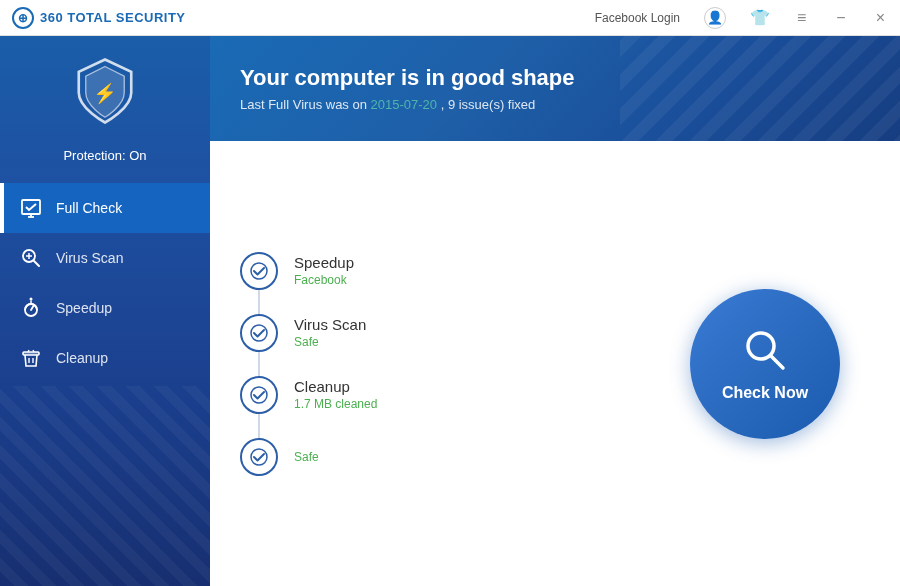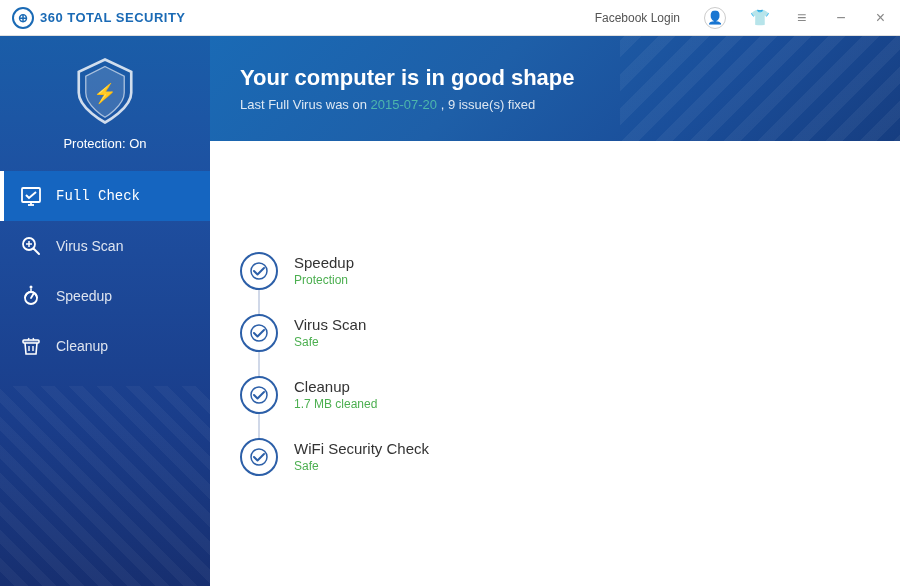--- a/index.html
+++ b/index.html
@@ -123,21 +123,21 @@
       align-items: center;
       margin-bottom: 20px;
     }
     .shield-svg {
       width: 70px;
       height: 70px;
     }
     .protection-label {
       color: #fff;
       font-size: 13px;
-      margin-top: 10px;
+      margin-top: 22px;
       font-weight: 500;
     }
 
     
     .nav-items {
       width: 100%;
     }
     .nav-item {
       display: flex;
       align-items: center;
@@ -147,21 +147,20 @@
       font-size: 15px;
       cursor: pointer;
       position: relative;
       z-index: 1;
     }
     .nav-item.active {
       background: #1565c0;
       border-left: 4px solid #fff;
       padding-left: 14px;
       color: #fff;
-      font-family: Liberation Mono, monospace;
     }
     .nav-icon {
       width: 26px;
       height: 26px;
       display: flex;
       align-items: center;
       justify-content: center;
       color: #fff;
       flex-shrink: 0;
     }
@@ -412,21 +411,21 @@
 
         <div class="check-item">
           <div class="check-circle">
             <svg viewBox="0 0 18 18" fill="none">
               <circle cx="9" cy="9" r="8" stroke="#2c5fa8" stroke-width="1.5"></circle>
               <polyline points="4,9 7.5,12.5 14,6" stroke="#2c5fa8" stroke-width="2" fill="none" stroke-linecap="round" stroke-linejoin="round"></polyline>
             </svg>
           </div>
           <div class="check-info">
             <span class="check-name">Speedup</span>
-            <span class="check-status">Protection</span>
+            <span class="check-status">Facebook</span>
           </div>
         </div>
 
         <div class="check-item">
           <div class="check-circle">
             <svg viewBox="0 0 18 18" fill="none">
               <circle cx="9" cy="9" r="8" stroke="#2c5fa8" stroke-width="1.5"></circle>
               <polyline points="4,9 7.5,12.5 14,6" stroke="#2c5fa8" stroke-width="2" fill="none" stroke-linecap="round" stroke-linejoin="round"></polyline>
             </svg>
           </div>
@@ -450,23 +449,31 @@
         </div>
 
         <div class="check-item">
           <div class="check-circle">
             <svg viewBox="0 0 18 18" fill="none">
               <circle cx="9" cy="9" r="8" stroke="#2c5fa8" stroke-width="1.5"></circle>
               <polyline points="4,9 7.5,12.5 14,6" stroke="#2c5fa8" stroke-width="2" fill="none" stroke-linecap="round" stroke-linejoin="round"></polyline>
             </svg>
           </div>
           <div class="check-info">
-            <span class="check-name">WiFi Security Check</span>
             <span class="check-status">Safe</span>
           </div>
         </div>
 
       </div>
 
+      <div class="check-now-btn">
+        <div class="search-icon-large">
+          <svg width="48" height="48" viewBox="0 0 48 48" fill="none">
+            <circle cx="20" cy="20" r="13" stroke="white" stroke-width="3.5"></circle>
+            <line x1="30" y1="30" x2="42" y2="42" stroke="white" stroke-width="3.5" stroke-linecap="round"></line>
+          </svg>
+        </div>
+        <span class="check-now-label">Check Now</span>
+      </div>
     </div>
   </div>
 
 </div>
 
 </body></html>

